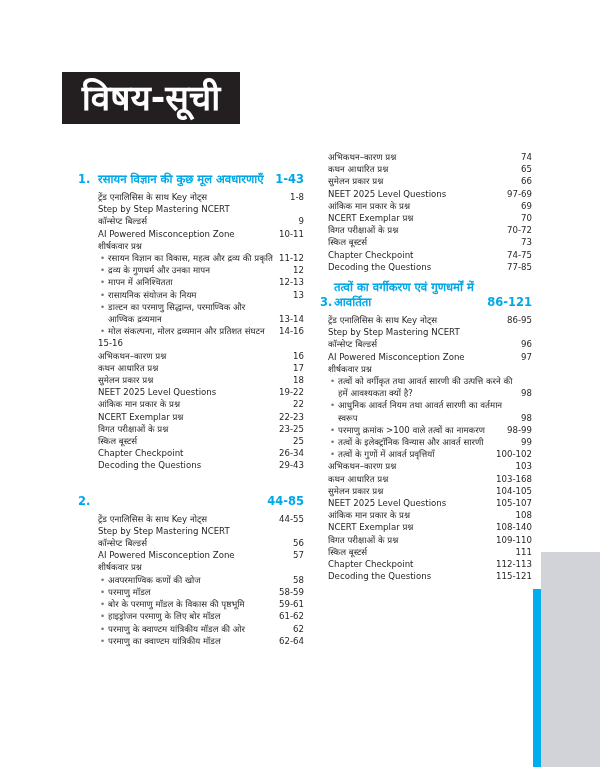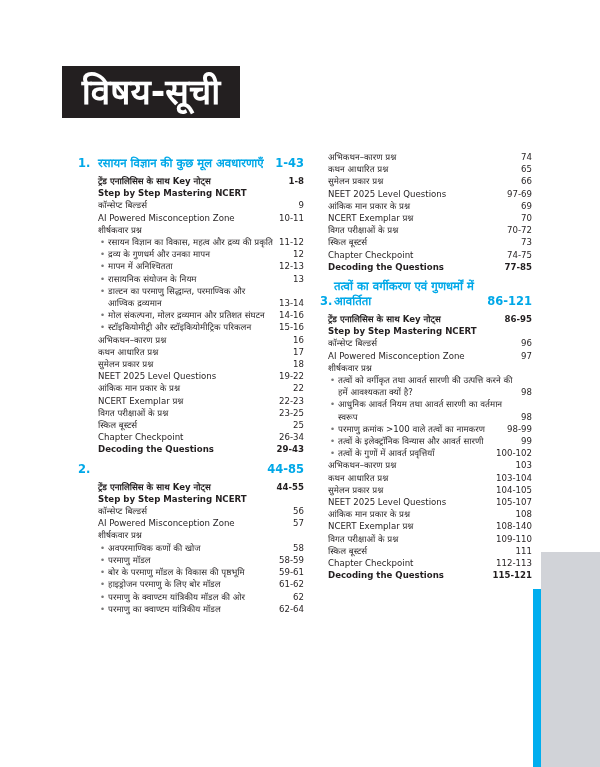--- a/index.html
+++ b/index.html
@@ -1,32 +1,32 @@
 <!DOCTYPE html>
 <html><head>
 <meta charset="utf-8">
 <style>
   html, body { margin:0; padding:0; }
   body { width:600px; height:767px; background:#ffffff; position:relative; overflow:hidden;
          font-family:"DejaVu Sans","Liberation Sans",sans-serif; color:#231f20; }
-  .title-box { position:absolute; left:62px; top:66px; width:178px; height:52px; background:#231f20;
+  .title-box { position:absolute; left:62px; top:72px; width:178px; height:52px; background:#231f20;
                color:#fff; font-size:35px; font-weight:bold; line-height:52px; text-align:center; letter-spacing:0px; }
   .col { position:absolute; top:150px; width:220px; }
   .col.left { left:78px; width:226px; }
   .col.right { left:320px; width:212px; top:151px; }
   .chap { display:flex; justify-content:space-between; align-items:flex-end; color:#00a8e8; font-weight:bold;
           font-size:11.5px; line-height:15px; margin:6px 0 4px 0; }
   .chap .num { width:20px; flex:none; }
   .chap .ttl { flex:1; }
-  .chap .pg { flex:none; text-align:center; }
+  .chap .pg { flex:none; text-align:center;margin-top:16px; }
   .row { display:flex; justify-content:space-between; align-items:flex-end; font-size:8.6px; line-height:12.2px;
          padding-left:20px; }
   .row .lbl { flex:1; padding-right:6px; }
   .row .pg { flex:none; text-align:right; white-space:nowrap; }
-  .row.bold { font-weight:bold; }
+  .row.bold { font-weight:normal; }
   .row.bullet .lbl { padding-left:10px; text-indent:-8px; }
   .row.bullet .lbl::before { content:"\2022"; color:#777; margin-right:3px; }
   .right .row { padding-left:8px; }
   .right .chap .num { width:14px; }
   .gray-block { position:absolute; left:541px; top:552px; width:59px; height:215px; background:#d1d3d8; }
   .blue-bar { position:absolute; left:533px; top:589px; width:8px; height:178px; background:#00aeef; }
 </style>
 </head>
 <body>
 
@@ -76,21 +76,20 @@
     </div>
     <div class="row bullet">
       <span class="lbl">डाल्टन का परमाणु सिद्धान्त, परमाण्विक और आण्विक द्रव्यमान</span>
       <span class="pg">13-14</span>
     </div>
     <div class="row bullet">
       <span class="lbl">मोल संकल्पना, मोलर द्रव्यमान और प्रतिशत संघटन</span>
       <span class="pg">14-16</span>
     </div>
     <div class="row bullet">
-      <span class="lbl">स्टॉइकियोमीट्री और स्टॉइकियोमीट्रिक परिकलन</span>
       <span class="pg">15-16</span>
     </div>
     <div class="row">
       <span class="lbl">अभिकथन–कारण प्रश्न</span>
       <span class="pg">16</span>
     </div>
     <div class="row">
       <span class="lbl">कथन आधारित प्रश्न</span>
       <span class="pg">17</span>
     </div>
@@ -260,21 +259,21 @@
     <div class="row bullet">
       <span class="lbl">तत्वों के गुणों में आवर्त प्रवृत्तियाँ</span>
       <span class="pg">100-102</span>
     </div>
     <div class="row">
       <span class="lbl">अभिकथन–कारण प्रश्न</span>
       <span class="pg">103</span>
     </div>
     <div class="row">
       <span class="lbl">कथन आधारित प्रश्न</span>
-      <span class="pg">103-104</span>
+      <span class="pg">103-168</span>
     </div>
     <div class="row">
       <span class="lbl">सुमेलन प्रकार प्रश्न</span>
       <span class="pg">104-105</span>
     </div>
     <div class="row">
       <span class="lbl">NEET 2025 Level Questions</span>
       <span class="pg">105-107</span>
     </div>
     <div class="row">

